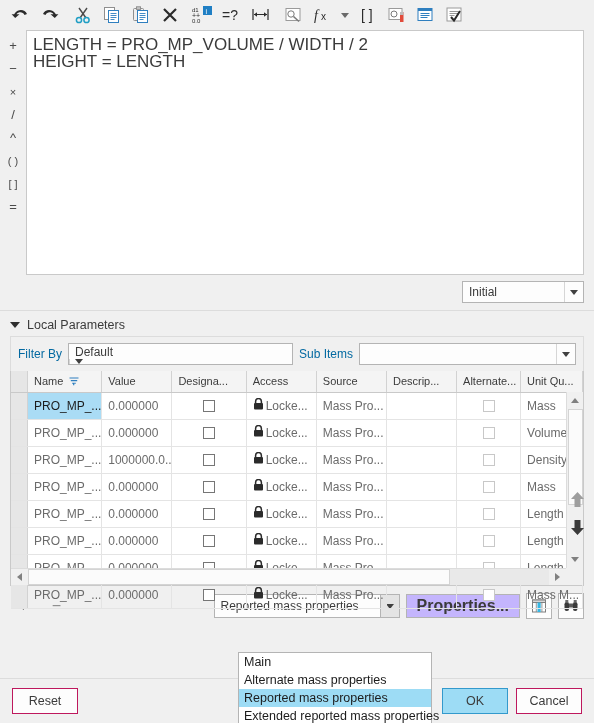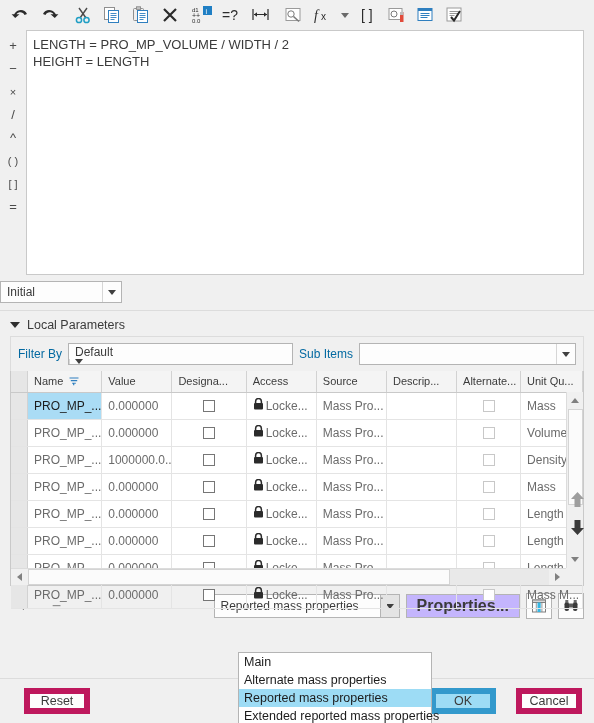--- a/index.html
+++ b/index.html
@@ -50,21 +50,21 @@
     width: 22px; height: 23px;
     display: flex; align-items: center; justify-content: center;
     font-size: 13px; color: #4a4a4a; cursor: default;
     font-family: "Liberation Sans", sans-serif;
   }
   .op-btn.small { font-size: 11px; }
   .rel-text {
     flex: 1; height: 245px;
     background: #ffffff; border: 1px solid #c9c9c9;
     padding: 5px 6px; overflow: hidden;
-    font-size: 13px; line-height: 17px; color: #3b3b3b;
+    font-size: 17px; line-height: 17px; color: #3b3b3b;
   }
   .rel-line { white-space: pre; }
 
   
   .combo {
     display: flex; align-items: stretch;
     background: #fdfdfd; border: 1px solid #b4b4b4;
     height: 22px;
   }
   .combo .val {
@@ -76,21 +76,21 @@
     width: 19px; display: flex; align-items: center; justify-content: center;
     border-left: 1px solid #d6d6d6; background: #fdfdfd;
   }
   .combo.gray .arrow { background: #e4e4e4; border-left: 1px solid #b4b4b4; }
   .caret {
     width: 0; height: 0;
     border-left: 4px solid transparent;
     border-right: 4px solid transparent;
     border-top: 5px solid #404040;
   }
-  .initial-row { display: flex; justify-content: flex-start; padding: 6px 10px 0 0; }
+  .initial-row { display: flex; justify-content: flex-end; padding: 6px 10px 0 0; }
   .initial-combo { width: 122px; }
 
   
   .hsep { height: 1px; background: #dcdcdc; margin: 7px 0 0 0; }
 
   
   .panel-box {
     margin: 0 10px; border: 1px solid #dcdcdc; border-bottom: none;
     background: #f0f0f0;
   }
@@ -193,23 +193,23 @@
     display: flex; align-items: center; white-space: nowrap; cursor: default; }
   .dd-item.sel { background: #9ddcf5; }
 
   
   .footer-sep { position: absolute; left: 0; right: 0; top: 678px; height: 1px; background: #dcdcdc; }
   .footer {
     position: absolute; left: 0; right: 0; bottom: 0; height: 44px;
     display: flex; align-items: center; padding: 0 12px;
   }
   .fbtn {
-    width: 66px; height: 26px; background: #fdfdfd; border: 6px solid #be185d;
+    width: 66px; height: 26px; background: #fdfdfd; border: 1px solid #be185d;
     display: flex; align-items: center; justify-content: center;
-    font-size: 12.5px; color: #3b3b3b; cursor: default; margin-left: 12px;
+    font-size: 12.5px; color: #3b3b3b; cursor: default;
   }
   .fbtn.primary { background: #9ddcf5; border-color: #3399cc; width: 66px; }
   .fspacer { flex: 1; }
 </style>
 </head>
 <body>
 
 <div class="dialog">
 
 

